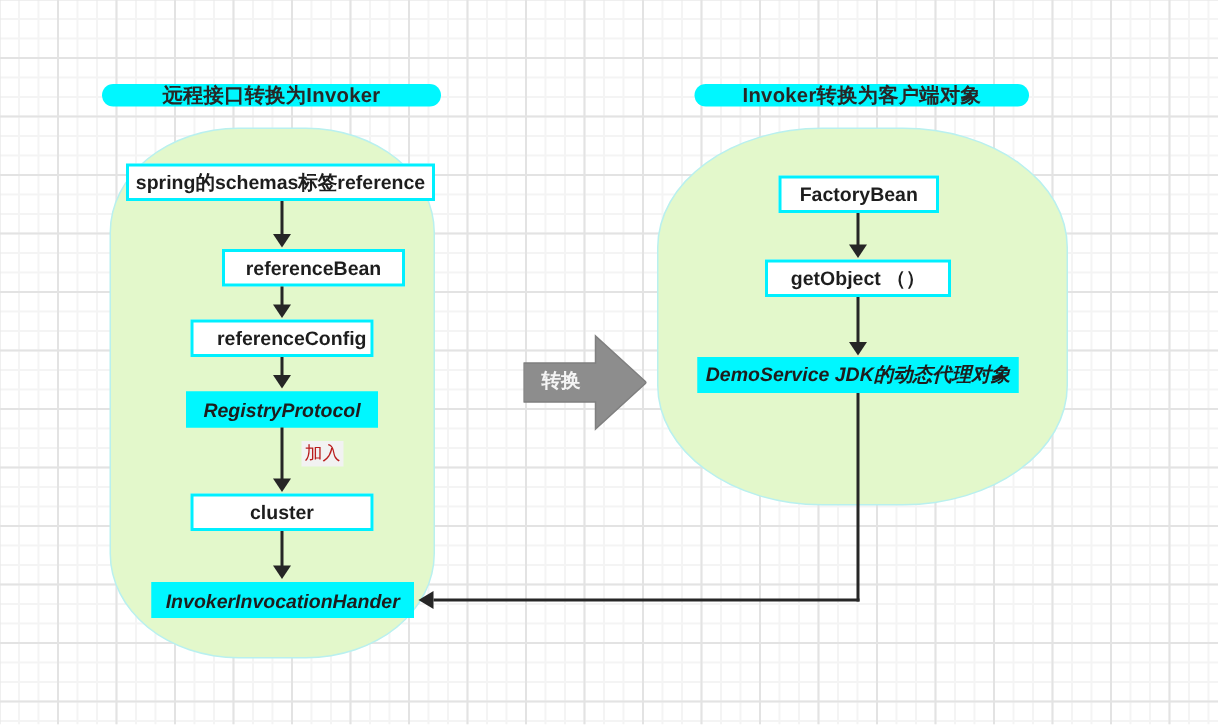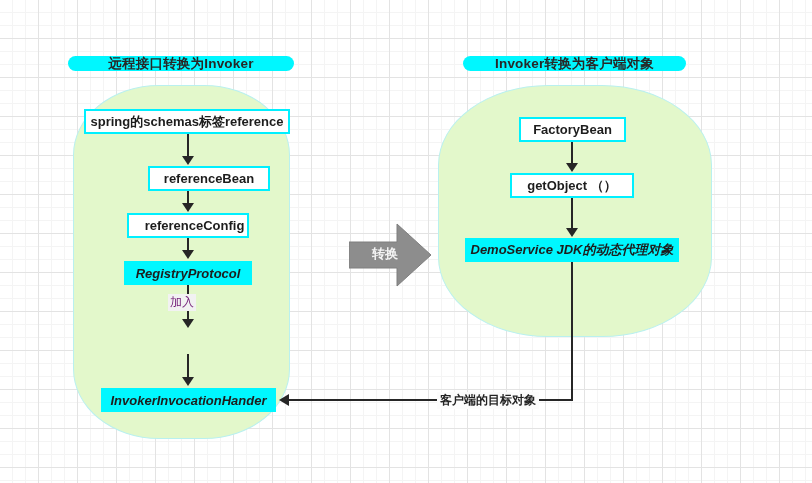--- a/index.html
+++ b/index.html
@@ -97,24 +97,25 @@
     border-right: 10px solid #262626;
   }
   .hline {
     position: absolute;
     height: 2px;
     background: #262626;
   }
   .edge-label {
     position: absolute;
     background: #f2f2f2;
-    color: #701a75;
+    color: #b91c1c;
     font-size: 12px;
     padding: 0 2px;
     white-space: nowrap;
+    margin-left: 33px;
   }
   .edge-label-plain {
     position: absolute;
     background: #fcfcfc;
     color: #232323;
     font-size: 12px;
     font-weight: bold;
     padding: 0 3px;
     white-space: nowrap;
   }
@@ -124,21 +125,20 @@
     left: 349px;
     top: 222px;
     width: 82px;
     height: 66px;
   }
   #big-arrow-label {
     position: absolute;
     left: 361px;
     top: 245px;
     width: 48px;
-    text-align: center;
     color: #f4f4f4;
     font-size: 13px;
     font-weight: bold;
     pointer-events: none;
   }
 </style>
 </head>
 <body>
 
 <div id="canvas">
@@ -165,20 +165,21 @@
 
   <div class="vline" style="left:187px; top:238px; height:14px;"></div>
   <div class="arrowhead-down" style="left:182px; top:250px;"></div>
 
   <div class="node filled" id="n-regproto">RegistryProtocol</div>
 
   <div class="vline" style="left:187px; top:285px; height:36px;"></div>
   <div class="edge-label" style="left:168px; top:294px;">加入</div>
   <div class="arrowhead-down" style="left:182px; top:319px;"></div>
 
+  <div class="node" id="n-cluster">cluster</div>
 
   <div class="vline" style="left:187px; top:354px; height:24px;"></div>
   <div class="arrowhead-down" style="left:182px; top:377px;"></div>
 
   <div class="node filled" id="n-invhandler">InvokerInvocationHander</div>
 
   <svg id="big-arrow" viewBox="0 0 82 66">
     <polygon points="0,20 48,20 48,2 82,33 48,64 48,46 0,46" fill="#8d8d8d" stroke="#7f7f7f" stroke-width="1"></polygon>
   </svg>
   <div id="big-arrow-label">转换</div>
@@ -191,15 +192,14 @@
   <div class="node" id="n-getobject">getObject （）</div>
 
   <div class="vline" style="left:571px; top:198px; height:31px;"></div>
   <div class="arrowhead-down" style="left:566px; top:228px;"></div>
 
   <div class="node filled" id="n-demosvc">DemoService JDK的动态代理对象</div>
 
   <div class="vline" style="left:571px; top:262px; height:139px;"></div>
   <div class="hline" style="left:289px; top:399px; width:284px;"></div>
   <div class="arrowhead-left" style="left:279px; top:394px;"></div>
-  <div class="edge-label-plain" style="left:437px; top:392px;">客户端的目标对象</div>
 
 </div>
 
 </body></html>

